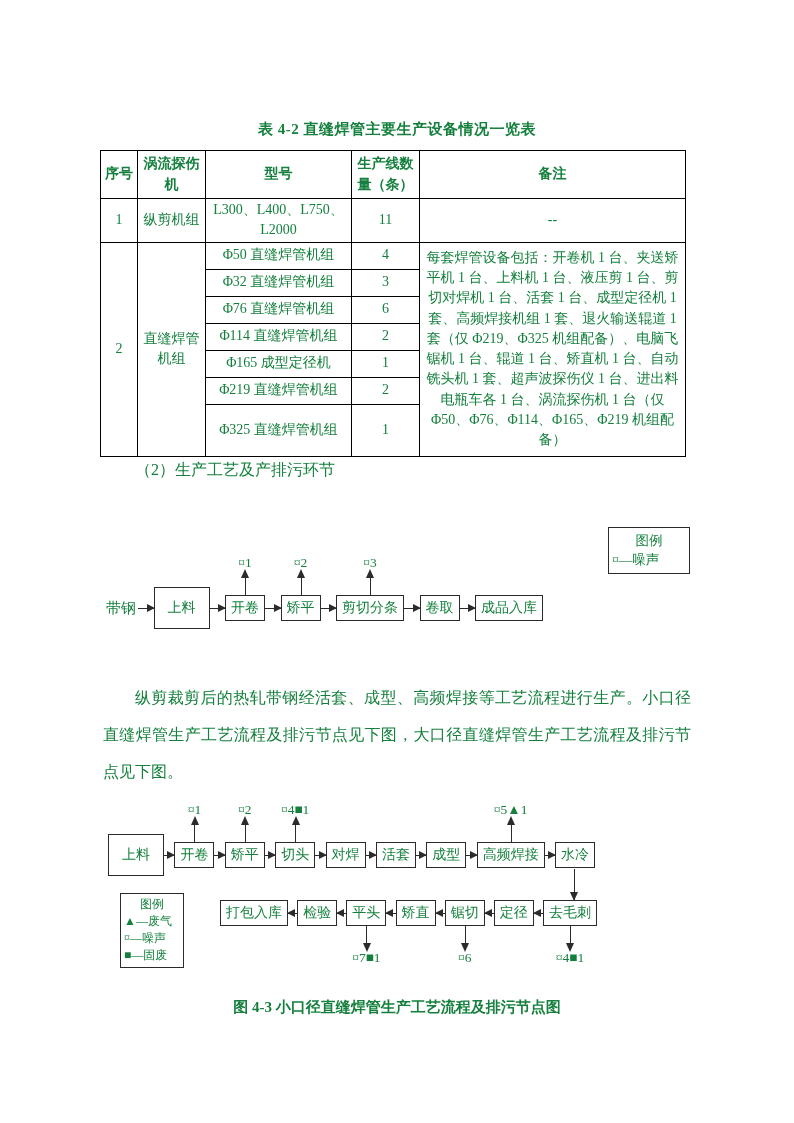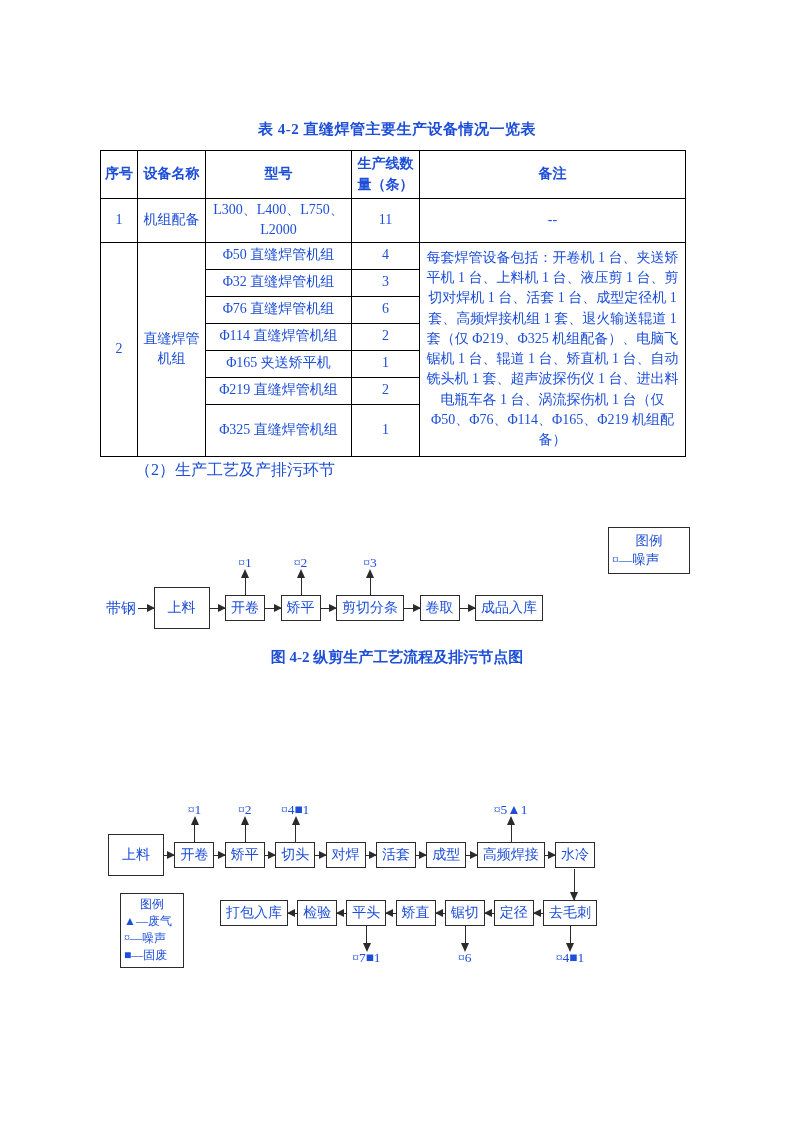--- a/index.html
+++ b/index.html
@@ -1,20 +1,20 @@
 <!DOCTYPE html>
 <html><head>
 <meta charset="utf-8">
 <style>
   html,body { margin:0; padding:0; background:#888; }
   .page {
     position:relative; width:794px; height:1123px; margin:0 auto;
     background:#ffffff; overflow:hidden;
     font-family:"Liberation Serif","DejaVu Serif",serif;
-    color:#1d4ed8;
+    color:#15803d;
   }
   .abs { position:absolute; }
   .content { left:103px; width:588px; }
   .center { text-align:center; }
   .bold { font-weight:bold; }
 
   
   .tbl-title { top:120px; font-size:15px; letter-spacing:.5px; }
   table.equip { position:absolute; top:150px; left:100px; width:586px;
     border-collapse:collapse; table-layout:fixed; }
@@ -84,30 +84,30 @@
     <colgroup>
       <col style="width:37px">
         <col style="width:68px">
         <col style="width:146px">
         <col style="width:68px">
         <col>
     </colgroup>
     <thead>
       <tr class="h48">
         <th>序号</th>
-        <th>设备名称</th>
+        <th>涡流探伤机</th>
         <th>型号</th>
         <th>生产线数量（条）</th>
         <th>备注</th>
       </tr>
     </thead>
     <tbody>
       <tr class="h42">
         <td>1</td>
-        <td>机组配备</td>
+        <td>纵剪机组</td>
         <td>L300、L400、L750、L2000</td>
         <td>11</td>
         <td>--</td>
       </tr>
       <tr class="h27">
         <td rowspan="7">2</td>
         <td rowspan="7">直缝焊管机组</td>
         <td>Φ50 直缝焊管机组</td>
         <td>4</td>
         <td rowspan="7" class="remark">每套焊管设备包括：开卷机 1 台、夹送矫平机 1 台、上料机 1 台、液压剪 1 台、剪切对焊机 1 台、活套 1 台、成型定径机 1 套、高频焊接机组 1 套、退火输送辊道 1 套（仅 Φ219、Φ325 机组配备）、电脑飞锯机 1 台、辊道 1 台、矫直机 1 台、自动铣头机 1 套、超声波探伤仪 1 台、进出料电瓶车各 1 台、涡流探伤机 1 台（仅 Φ50、Φ76、Φ114、Φ165、Φ219 机组配备）</td>
@@ -118,21 +118,21 @@
       </tr>
       <tr class="h27">
         <td>Φ76 直缝焊管机组</td>
         <td>6</td>
       </tr>
       <tr class="h27">
         <td>Φ114 直缝焊管机组</td>
         <td>2</td>
       </tr>
       <tr class="h27">
-        <td>Φ165 夹送矫平机</td>
+        <td>Φ165 成型定径机</td>
         <td>1</td>
       </tr>
       <tr class="h27">
         <td>Φ219 直缝焊管机组</td>
         <td>2</td>
       </tr>
       <tr class="h52">
         <td>Φ325 直缝焊管机组</td>
         <td>1</td>
       </tr>
@@ -174,22 +174,22 @@
       <span class="fbox">
         <span>卷取</span>
       </span>
       <span class="conn right"></span>
       <span class="fbox">
         <span>成品入库</span>
       </span>
     </div>
   </div>
 
-  <div class="abs content center caption" style="top:648px">图 4-2  纵剪生产工艺流程及排污节点图</div>
-
+
+  <div class="abs content bodytext para3 indent" style="top:679px">纵剪裁剪后的热轧带钢经活套、成型、高频焊接等工艺流程进行生产。小口径直缝焊管生产工艺流程及排污节点见下图，大口径直缝焊管生产工艺流程及排污节点见下图。</div>
 
   <div class="figure" style="top:795px;left:103px;width:588px;height:182px">
 
     <div class="flow-row" style="top:47px;left:5px;right:96px;height:26px">
       <span class="fbox wide">
         <span>上料</span>
       </span>
       <span class="conn right"></span>
       <span class="fbox">
         <span>开卷</span>
@@ -271,15 +271,16 @@
     </div>
 
     <div class="legend legend2">
       <div class="legend-title">图例</div>
       <div class="legend-item">▲—废气</div>
       <div class="legend-item">¤—噪声</div>
       <div class="legend-item">■—固废</div>
     </div>
   </div>
 
+  <div class="abs content center caption" style="top:998px">图 4-3  小口径直缝焊管生产工艺流程及排污节点图</div>
 
 
 </div>
 
 </body></html>

